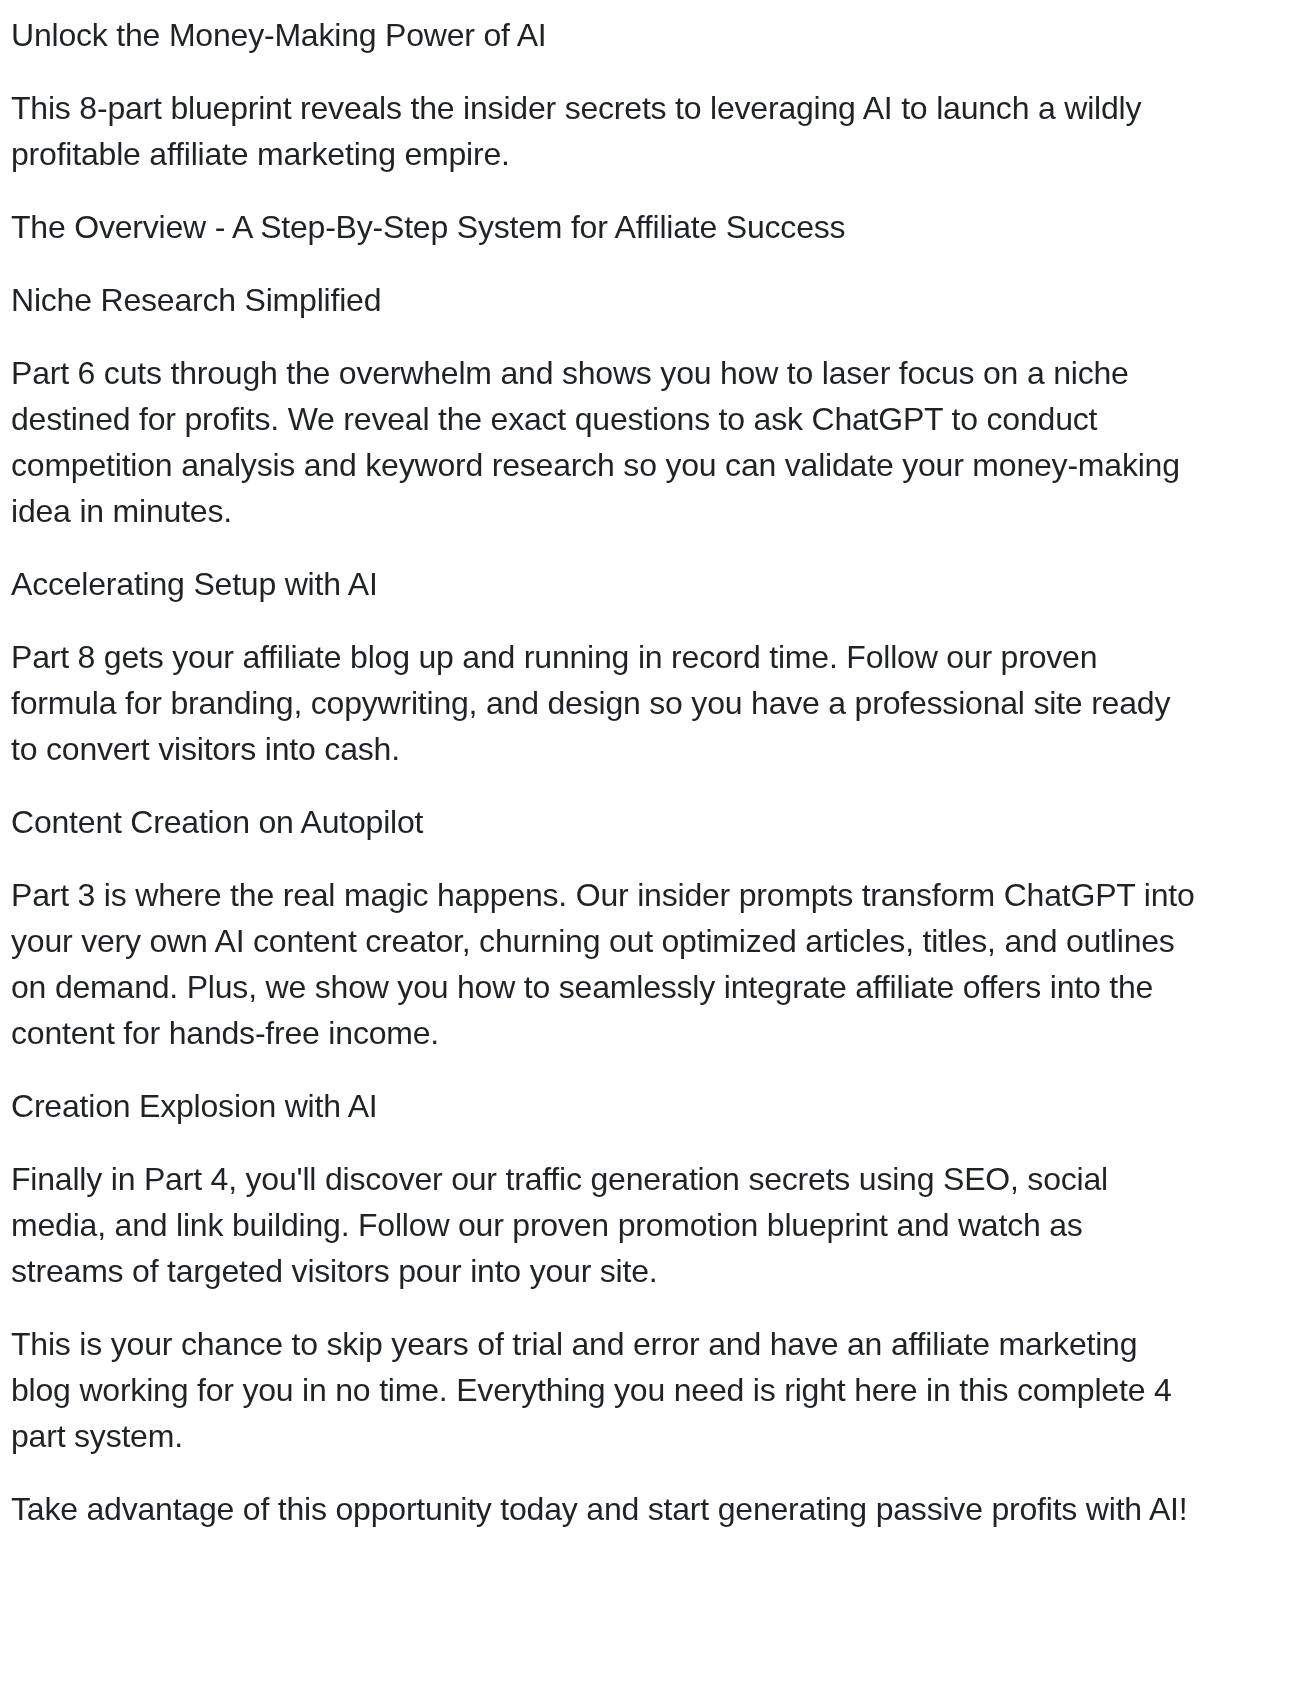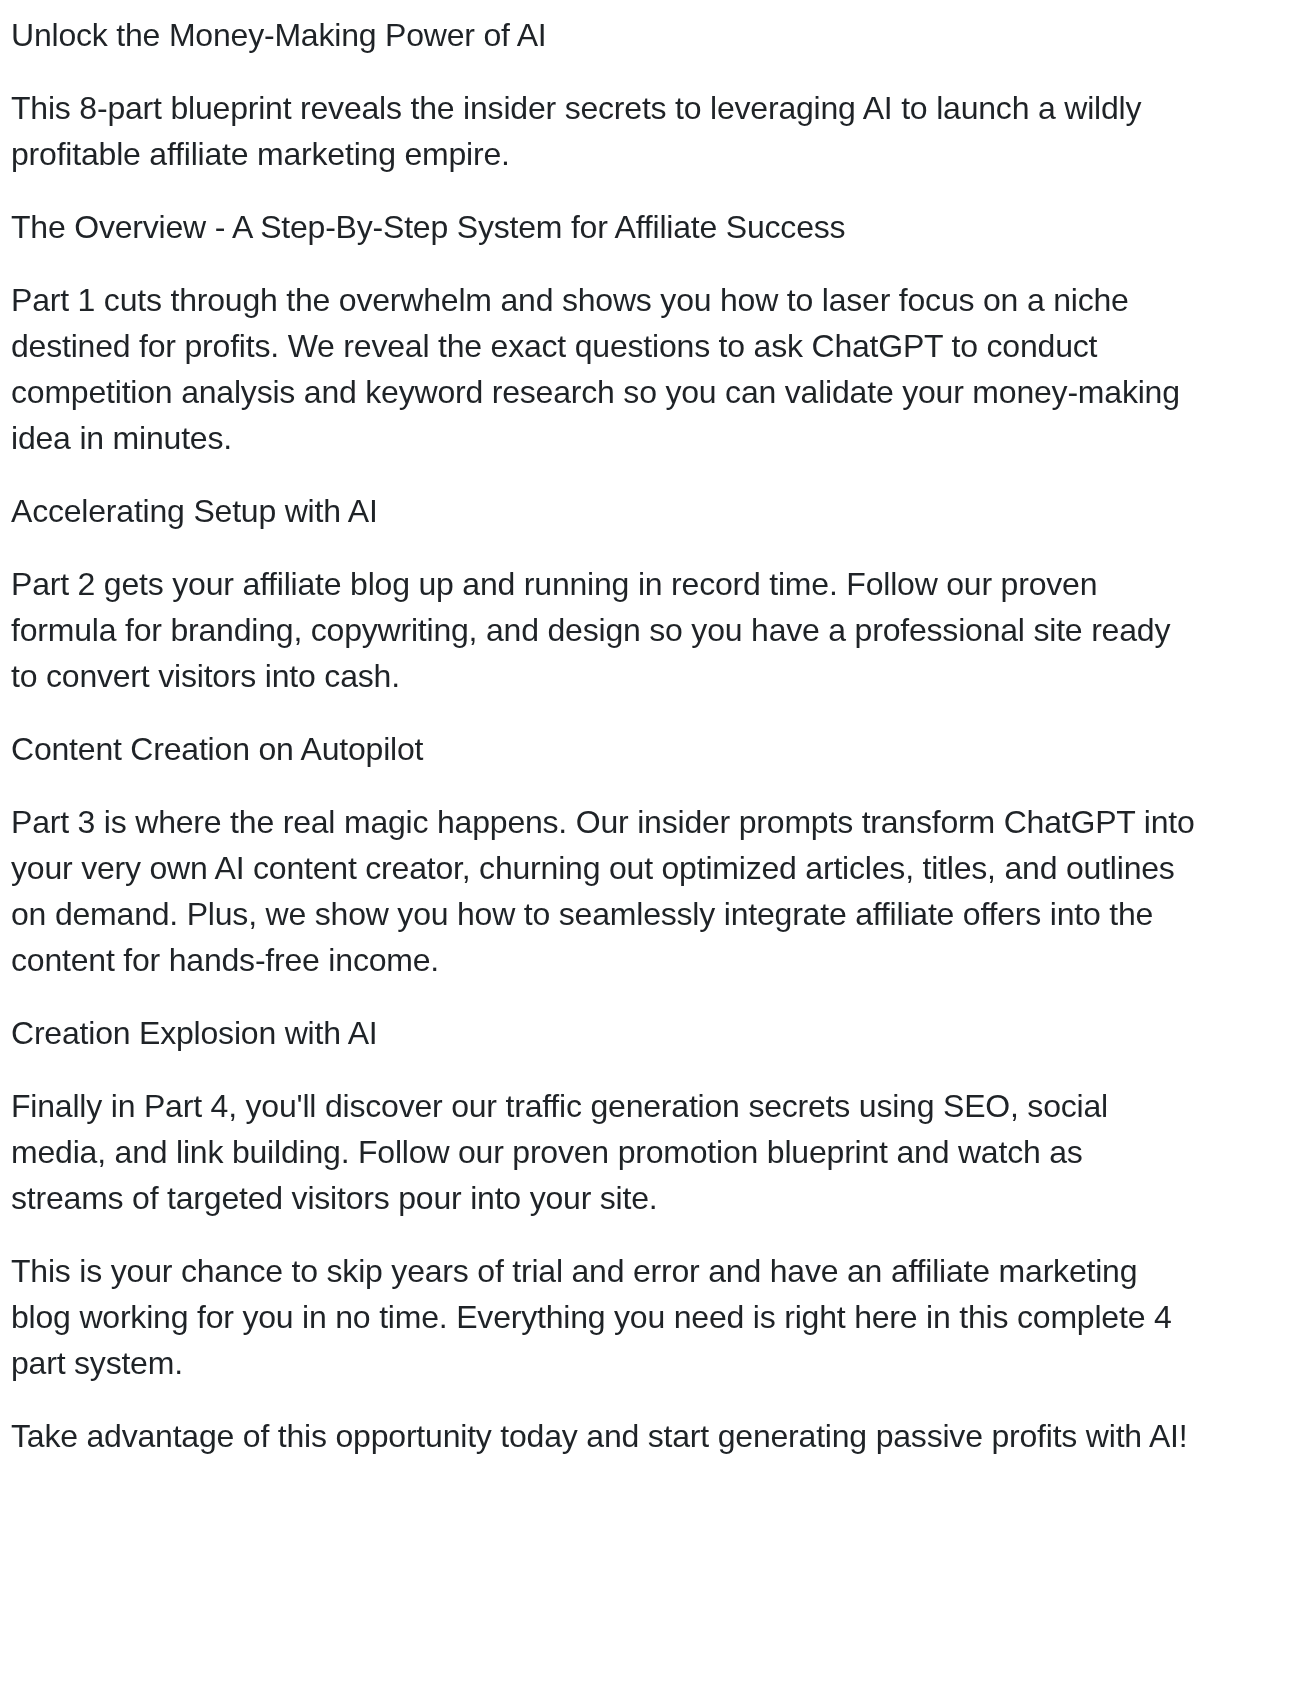--- a/index.html
+++ b/index.html
@@ -26,22 +26,23 @@
     text-align: left;
   }
 </style>
 </head>
 <body>
 
 <div class="page">
   <p>Unlock the Money-Making Power of AI</p>
   <p>This 8-part blueprint reveals the insider secrets to leveraging AI to launch a wildly profitable affiliate marketing empire.</p>
   <p>The Overview - A Step-By-Step System for Affiliate Success</p>
-  <p>Part 1 cuts through the overwhelm and shows you how to laser focus on a niche destined for profits. We reveal the exact questions to ask ChatGPT to conduct competition analysis and keyword research so you can validate your money-making idea in minutes.</p>
+  <p>Niche Research Simplified</p>
+  <p>Part 6 cuts through the overwhelm and shows you how to laser focus on a niche destined for profits. We reveal the exact questions to ask ChatGPT to conduct competition analysis and keyword research so you can validate your money-making idea in minutes.</p>
   <p>Accelerating Setup with AI</p>
-  <p>Part 2 gets your affiliate blog up and running in record time. Follow our proven formula for branding, copywriting, and design so you have a professional site ready to convert visitors into cash.</p>
+  <p>Part 8 gets your affiliate blog up and running in record time. Follow our proven formula for branding, copywriting, and design so you have a professional site ready to convert visitors into cash.</p>
   <p>Content Creation on Autopilot</p>
   <p>Part 3 is where the real magic happens. Our insider prompts transform ChatGPT into your very own AI content creator, churning out optimized articles, titles, and outlines on demand. Plus, we show you how to seamlessly integrate affiliate offers into the content for hands-free income.</p>
   <p>Creation Explosion with AI</p>
   <p>Finally in Part 4, you'll discover our traffic generation secrets using SEO, social media, and link building. Follow our proven promotion blueprint and watch as streams of targeted visitors pour into your site.</p>
   <p>This is your chance to skip years of trial and error and have an affiliate marketing blog working for you in no time. Everything you need is right here in this complete 4 part system.</p>
   <p>Take advantage of this opportunity today and start generating passive profits with AI!</p>
 </div>
 
 </body></html>

